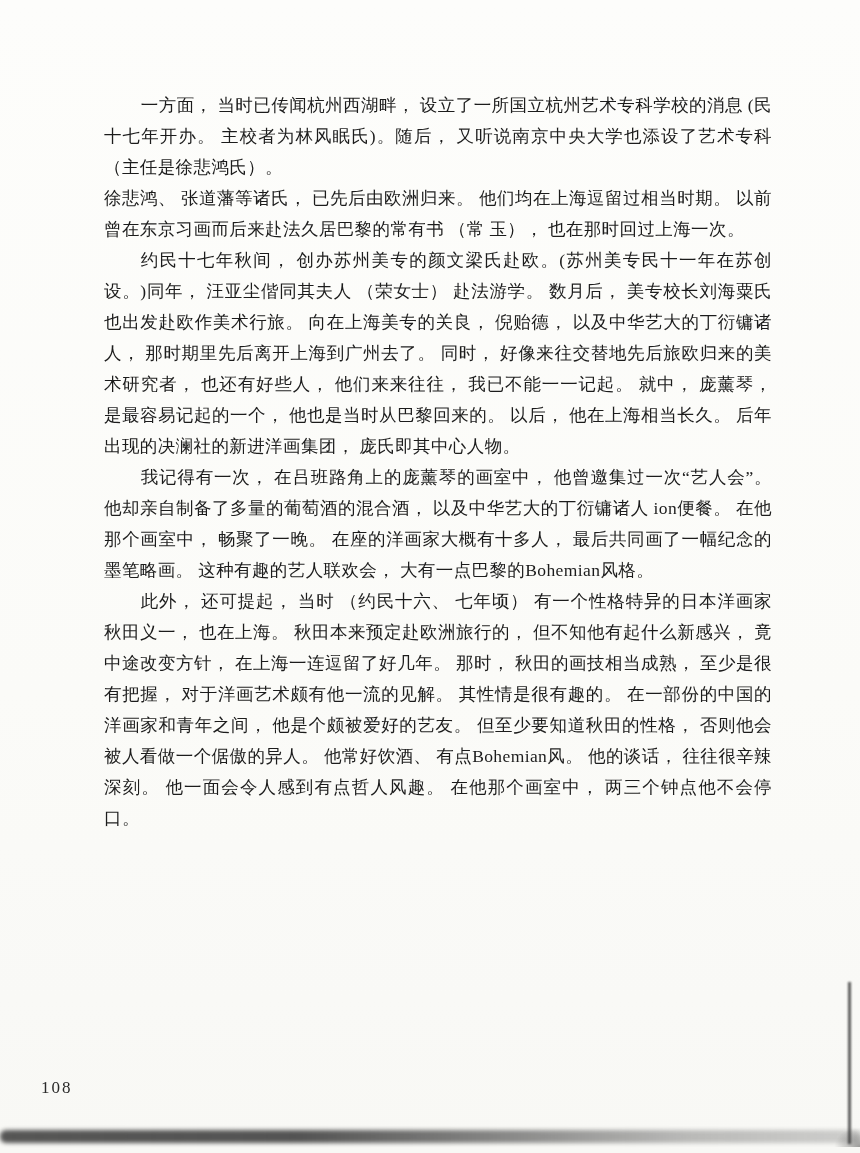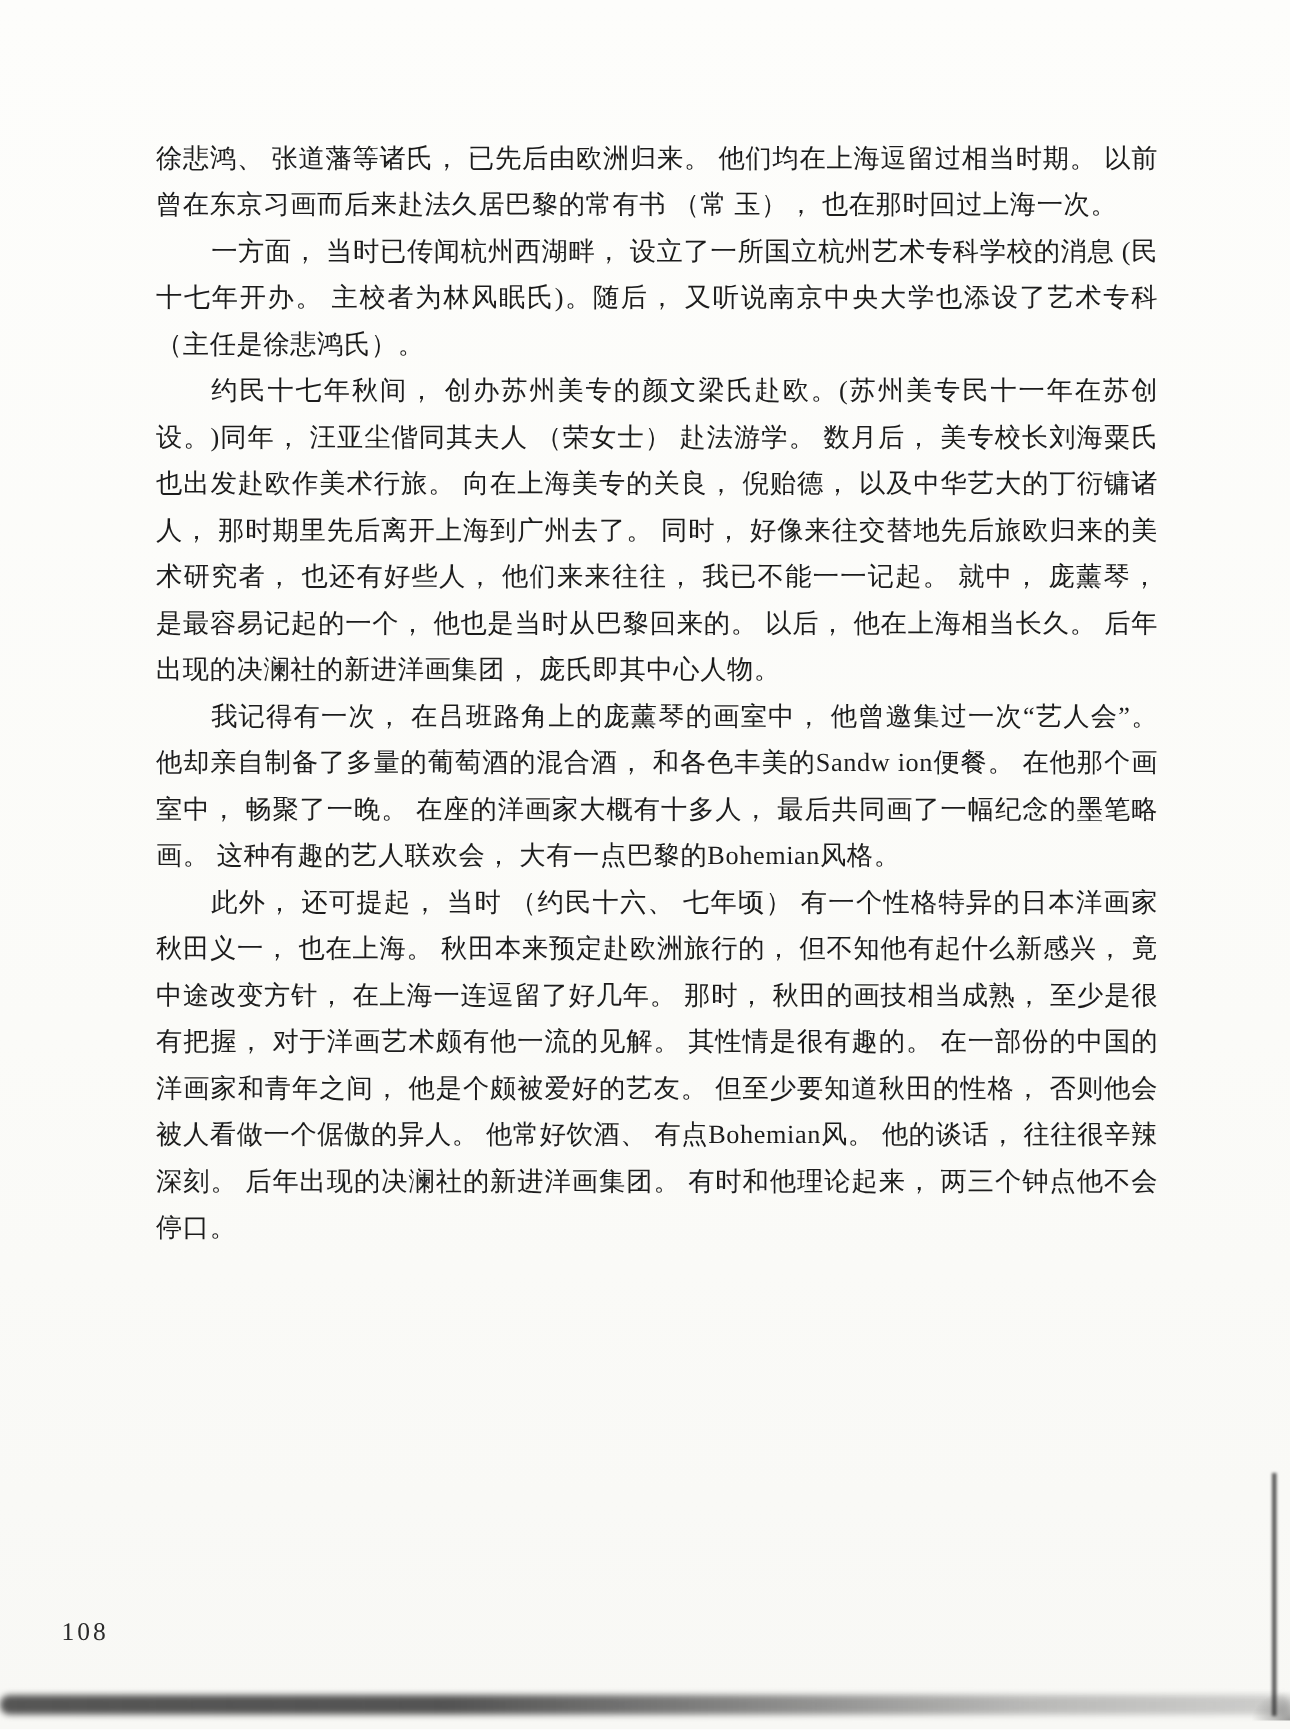--- a/index.html
+++ b/index.html
@@ -75,25 +75,25 @@
     height: 20px;
     background: radial-gradient(ellipse at bottom right, rgba(60,60,60,0.5), rgba(60,60,60,0) 70%);
   }
 </style>
 </head>
 <body>
 
 <div class="scan-page">
 
   <div class="text-block">
+      <p class="para indented">一方面， 当时已传闻杭州西湖畔， 设立了一所国立杭州艺术专科学校的消息 (民十七年开办。 主校者为林风眠氏)。随后， 又听说南京中央大学也添设了艺术专科 （主任是徐悲鸿氏）。</p>
       <p class="para">徐悲鸿、 张道藩等诸氏， 已先后由欧洲归来。 他们均在上海逗留过相当时期。 以前曾在东京习画而后来赴法久居巴黎的常有书 （常 玉）， 也在那时回过上海一次。</p>
-      <p class="para indented">一方面， 当时已传闻杭州西湖畔， 设立了一所国立杭州艺术专科学校的消息 (民十七年开办。 主校者为林风眠氏)。随后， 又听说南京中央大学也添设了艺术专科 （主任是徐悲鸿氏）。</p>
       <p class="para indented">约民十七年秋间， 创办苏州美专的颜文梁氏赴欧。(苏州美专民十一年在苏创设。)同年， 汪亚尘偕同其夫人 （荣女士） 赴法游学。 数月后， 美专校长刘海粟氏也出发赴欧作美术行旅。 向在上海美专的关良， 倪贻德， 以及中华艺大的丁衍镛诸人， 那时期里先后离开上海到广州去了。 同时， 好像来往交替地先后旅欧归来的美术研究者， 也还有好些人， 他们来来往往， 我已不能一一记起。 就中， 庞薰琴， 是最容易记起的一个， 他也是当时从巴黎回来的。 以后， 他在上海相当长久。 后年出现的决澜社的新进洋画集团， 庞氏即其中心人物。</p>
-      <p class="para indented">我记得有一次， 在吕班路角上的庞薰琴的画室中， 他曾邀集过一次“艺人会”。他却亲自制备了多量的葡萄酒的混合酒， 和各色丰美的Sandw ion便餐。 在他那个画室中， 畅聚了一晚。 在座的洋画家大概有十多人， 最后共同画了一幅纪念的墨笔略画。 这种有趣的艺人联欢会， 大有一点巴黎的Bohemian风格。</p>
-      <p class="para indented">此外， 还可提起， 当时 （约民十六、 七年顷） 有一个性格特异的日本洋画家秋田义一， 也在上海。 秋田本来预定赴欧洲旅行的， 但不知他有起什么新感兴， 竟中途改变方针， 在上海一连逗留了好几年。 那时， 秋田的画技相当成熟， 至少是很有把握， 对于洋画艺术颇有他一流的见解。 其性情是很有趣的。 在一部份的中国的洋画家和青年之间， 他是个颇被爱好的艺友。 但至少要知道秋田的性格， 否则他会被人看做一个倨傲的异人。 他常好饮酒、 有点Bohemian风。 他的谈话， 往往很辛辣深刻。 后年出现的决澜社的新进洋画集团。 有时和他理论起来， 两三个钟点他不会停口。</p>
+      <p class="para indented">我记得有一次， 在吕班路角上的庞薰琴的画室中， 他曾邀集过一次“艺人会”。他却亲自制备了多量的葡萄酒的混合酒， 以及中华艺大的丁衍镛诸人 ion便餐。 在他那个画室中， 畅聚了一晚。 在座的洋画家大概有十多人， 最后共同画了一幅纪念的墨笔略画。 这种有趣的艺人联欢会， 大有一点巴黎的Bohemian风格。</p>
+      <p class="para indented">此外， 还可提起， 当时 （约民十六、 七年顷） 有一个性格特异的日本洋画家秋田义一， 也在上海。 秋田本来预定赴欧洲旅行的， 但不知他有起什么新感兴， 竟中途改变方针， 在上海一连逗留了好几年。 那时， 秋田的画技相当成熟， 至少是很有把握， 对于洋画艺术颇有他一流的见解。 其性情是很有趣的。 在一部份的中国的洋画家和青年之间， 他是个颇被爱好的艺友。 但至少要知道秋田的性格， 否则他会被人看做一个倨傲的异人。 他常好饮酒、 有点Bohemian风。 他的谈话， 往往很辛辣深刻。 他一面会令人感到有点哲人风趣。 在他那个画室中， 两三个钟点他不会停口。</p>
     </div>
 
   <div class="page-number">108</div>
 
   <div class="artifact-bottom"></div>
 
   <div class="artifact-right"></div>
 
   <div class="artifact-corner"></div>
 

